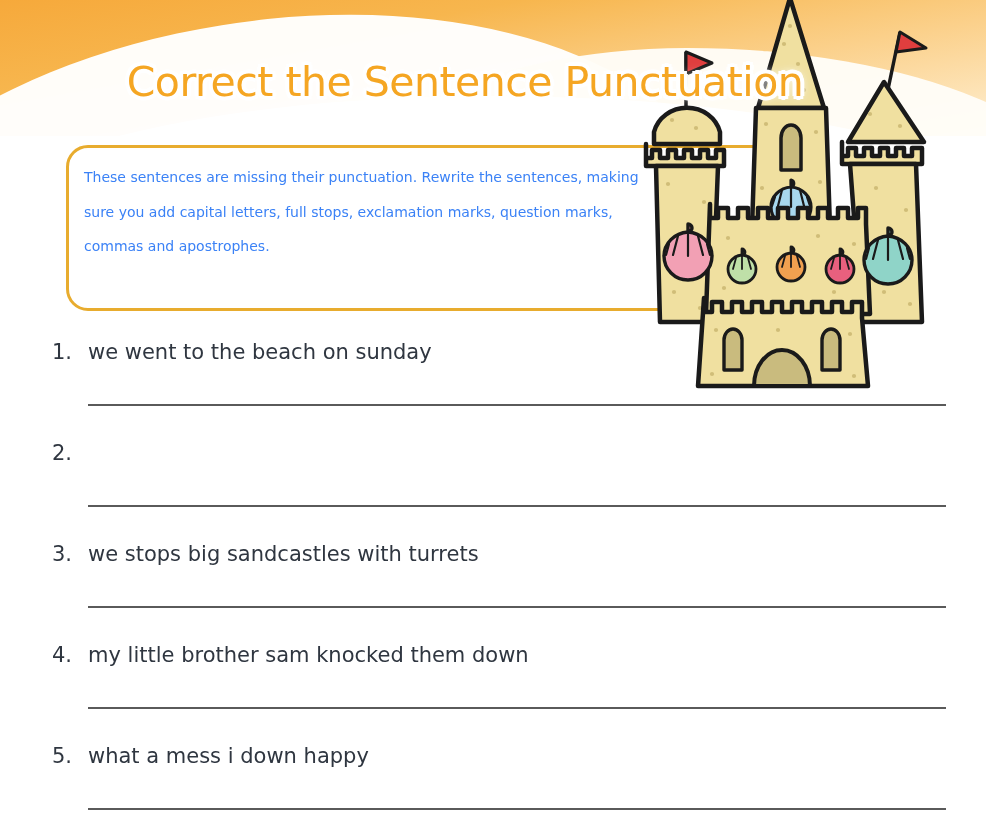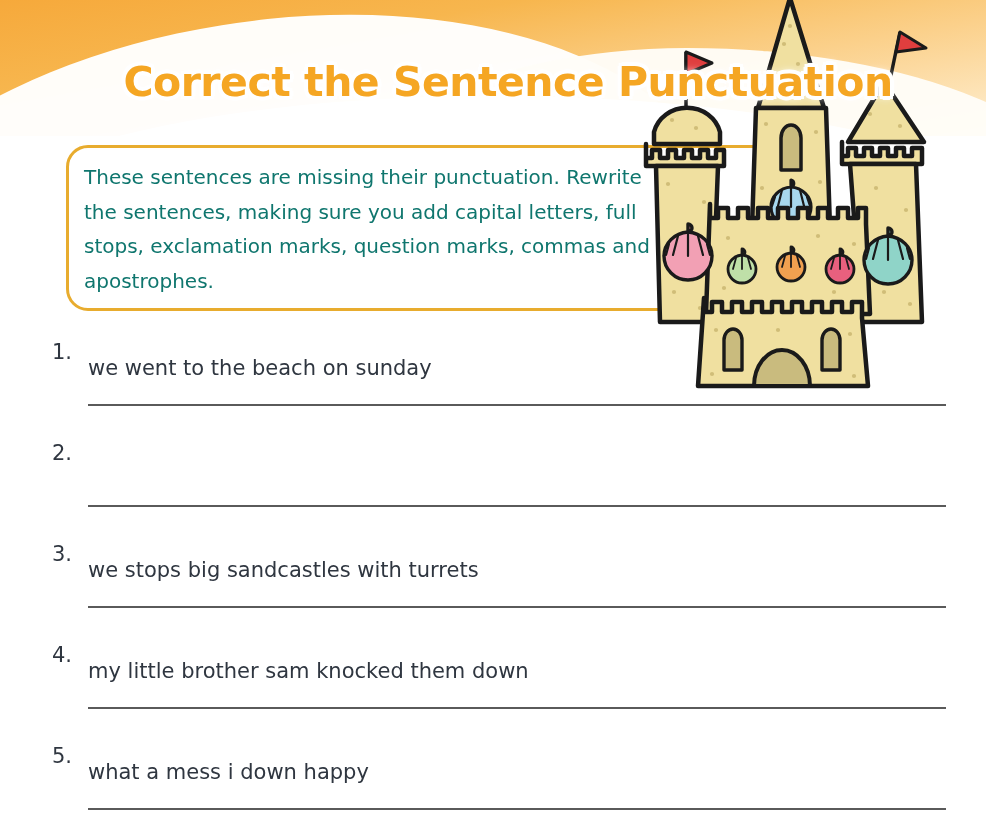--- a/index.html
+++ b/index.html
@@ -57,33 +57,32 @@
   }
 
   
   .page-title {
     position: absolute;
     left: 0;
     top: 58px;
     width: 930px;
     text-align: center;
     font-family: "DejaVu Sans", sans-serif;
-    font-weight: bold;
+    font-weight: normal;
     font-size: 41px;
     letter-spacing: -0.5px;
     color: #f5a623;
     z-index: 6;
     white-space: nowrap;
     text-shadow:
        2px 0 0 #fff, -2px 0 0 #fff, 0 2px 0 #fff, 0 -2px 0 #fff,
        2px 2px 0 #fff, -2px 2px 0 #fff, 2px -2px 0 #fff, -2px -2px 0 #fff,
        4px 0 0 #fff, -4px 0 0 #fff, 0 4px 0 #fff, 0 -4px 0 #fff,
        3px 3px 0 #fff, -3px 3px 0 #fff, 3px -3px 0 #fff, -3px -3px 0 #fff,
        0 0 8px #fff, 0 0 12px #fff;
-    margin-left: 43px;
   }
 
   
   .instruction-box {
     position: absolute;
     left: 66px;
     top: 145px;
     width: 712px;
     height: 166px;
     box-sizing: border-box;
@@ -91,23 +90,23 @@
     border-radius: 22px;
     background: #ffffff;
     z-index: 3;
   }
   .instruction-text {
     position: absolute;
     left: 84px;
     top: 160px;
     width: 570px;
     font-family: "DejaVu Sans", sans-serif;
-    font-size: 20px;
+    font-size: 14px;
     line-height: 34.5px;
-    color: #0f766e;
+    color: #3b82f6;
     z-index: 5;
     white-space: pre-line;
   }
 
   
   .questions {
     position: absolute;
     left: 0;
     top: 330px;
     width: 986px;
@@ -121,21 +120,21 @@
     position: absolute;
     left: 52px;
     top: 10px;
     font-family: "DejaVu Sans", sans-serif;
     font-size: 21px;
     color: #2f3640;
   }
   .q-text {
     position: absolute;
     left: 88px;
-    top: 26px;
+    top: 10px;
     font-family: "DejaVu Sans", sans-serif;
     font-size: 21px;
     color: #2f3640;
     white-space: nowrap;
   }
   .answer-line {
     position: absolute;
     left: 88px;
     top: 74px;
     width: 858px;

